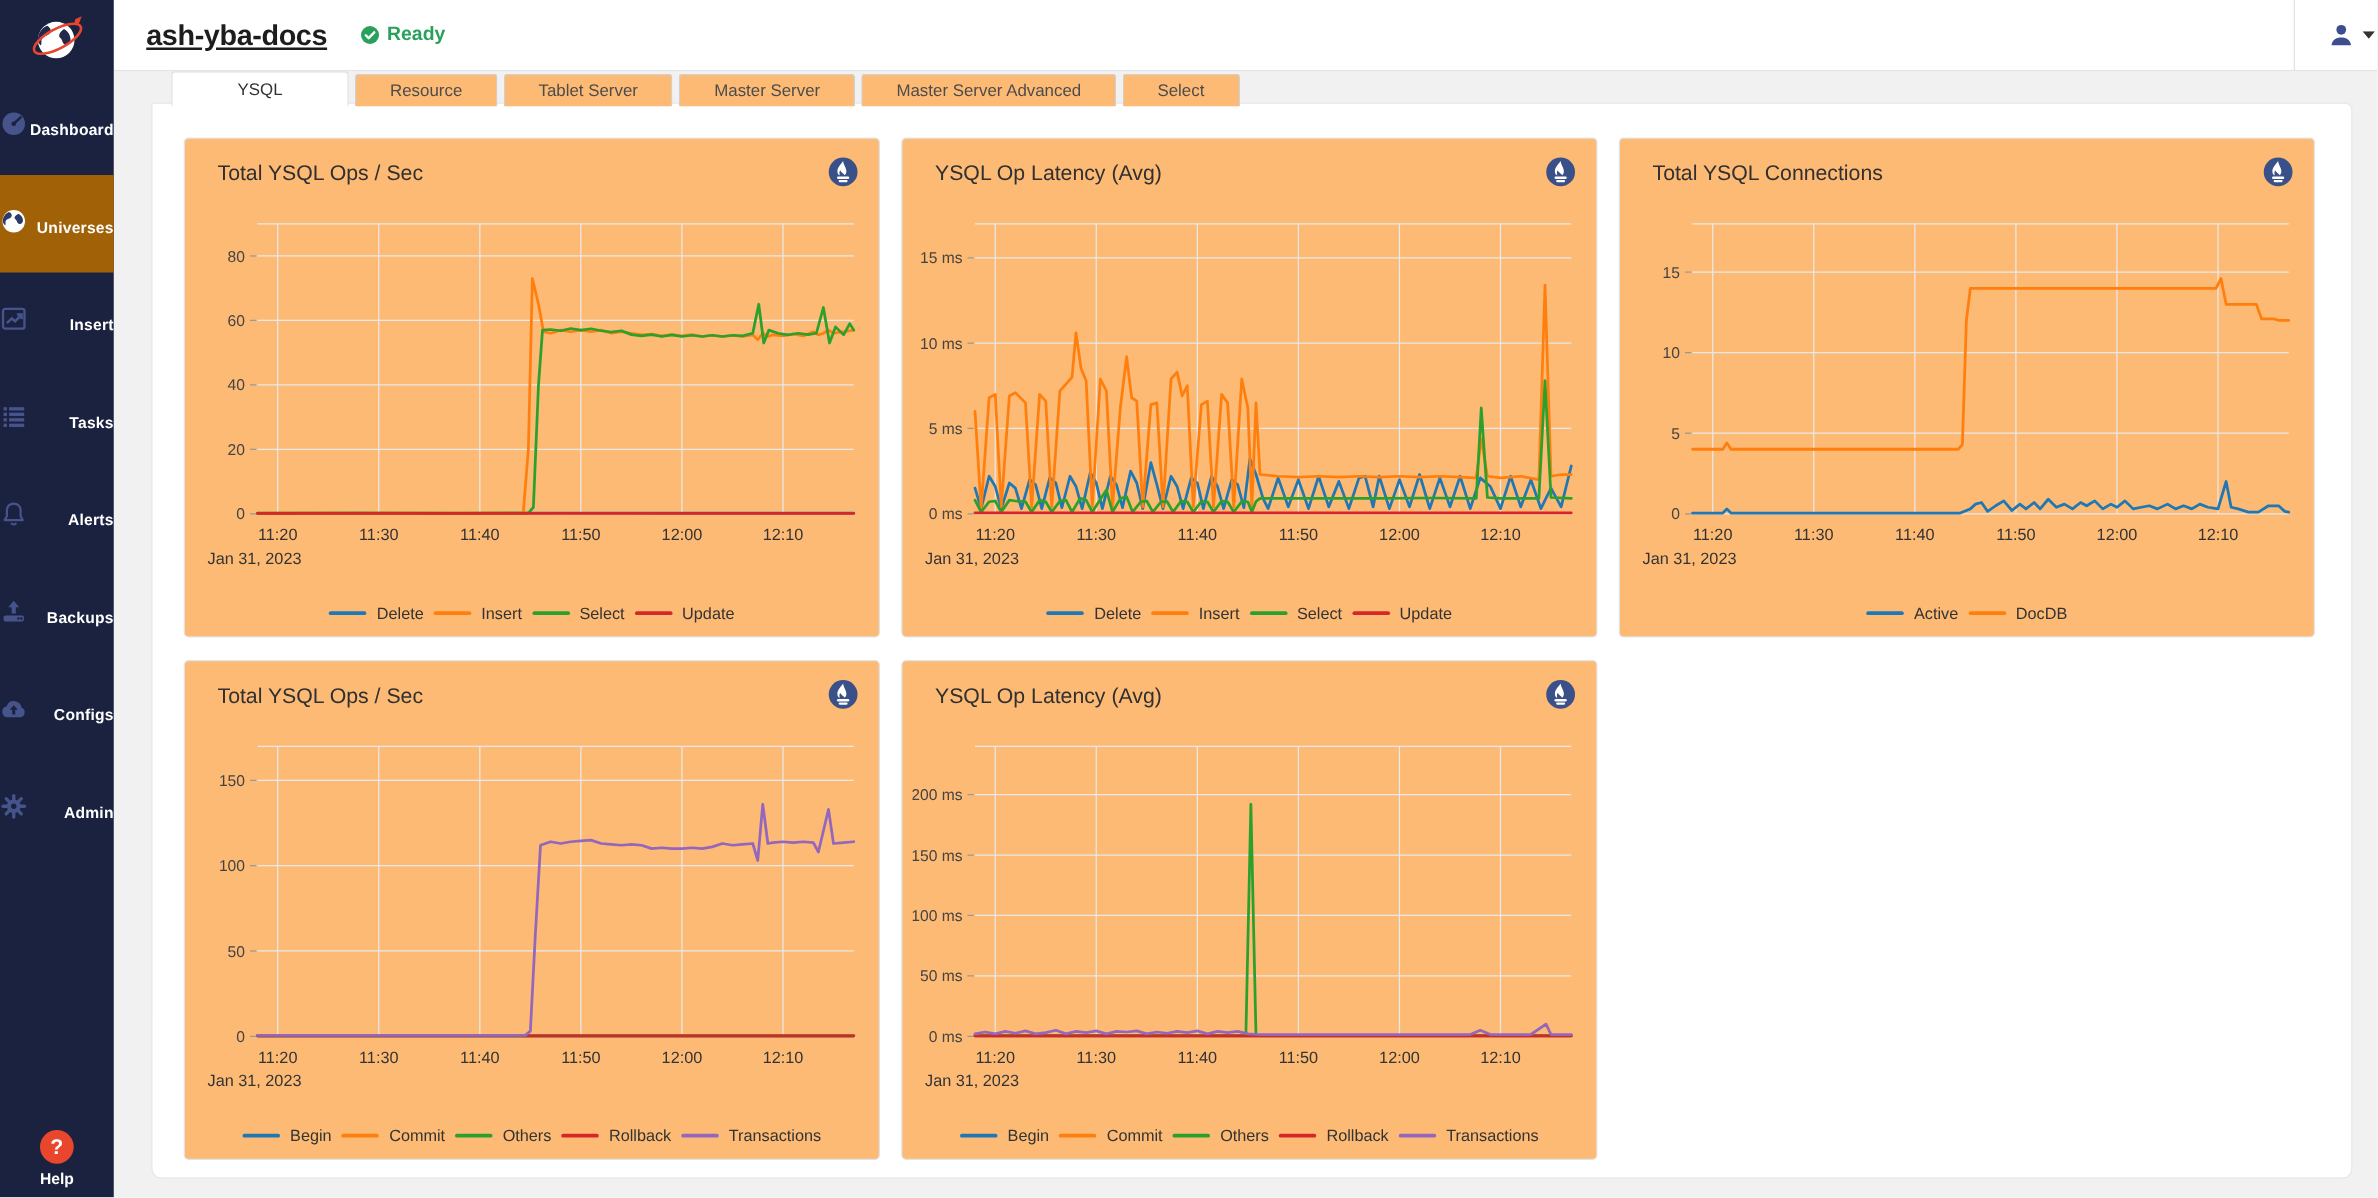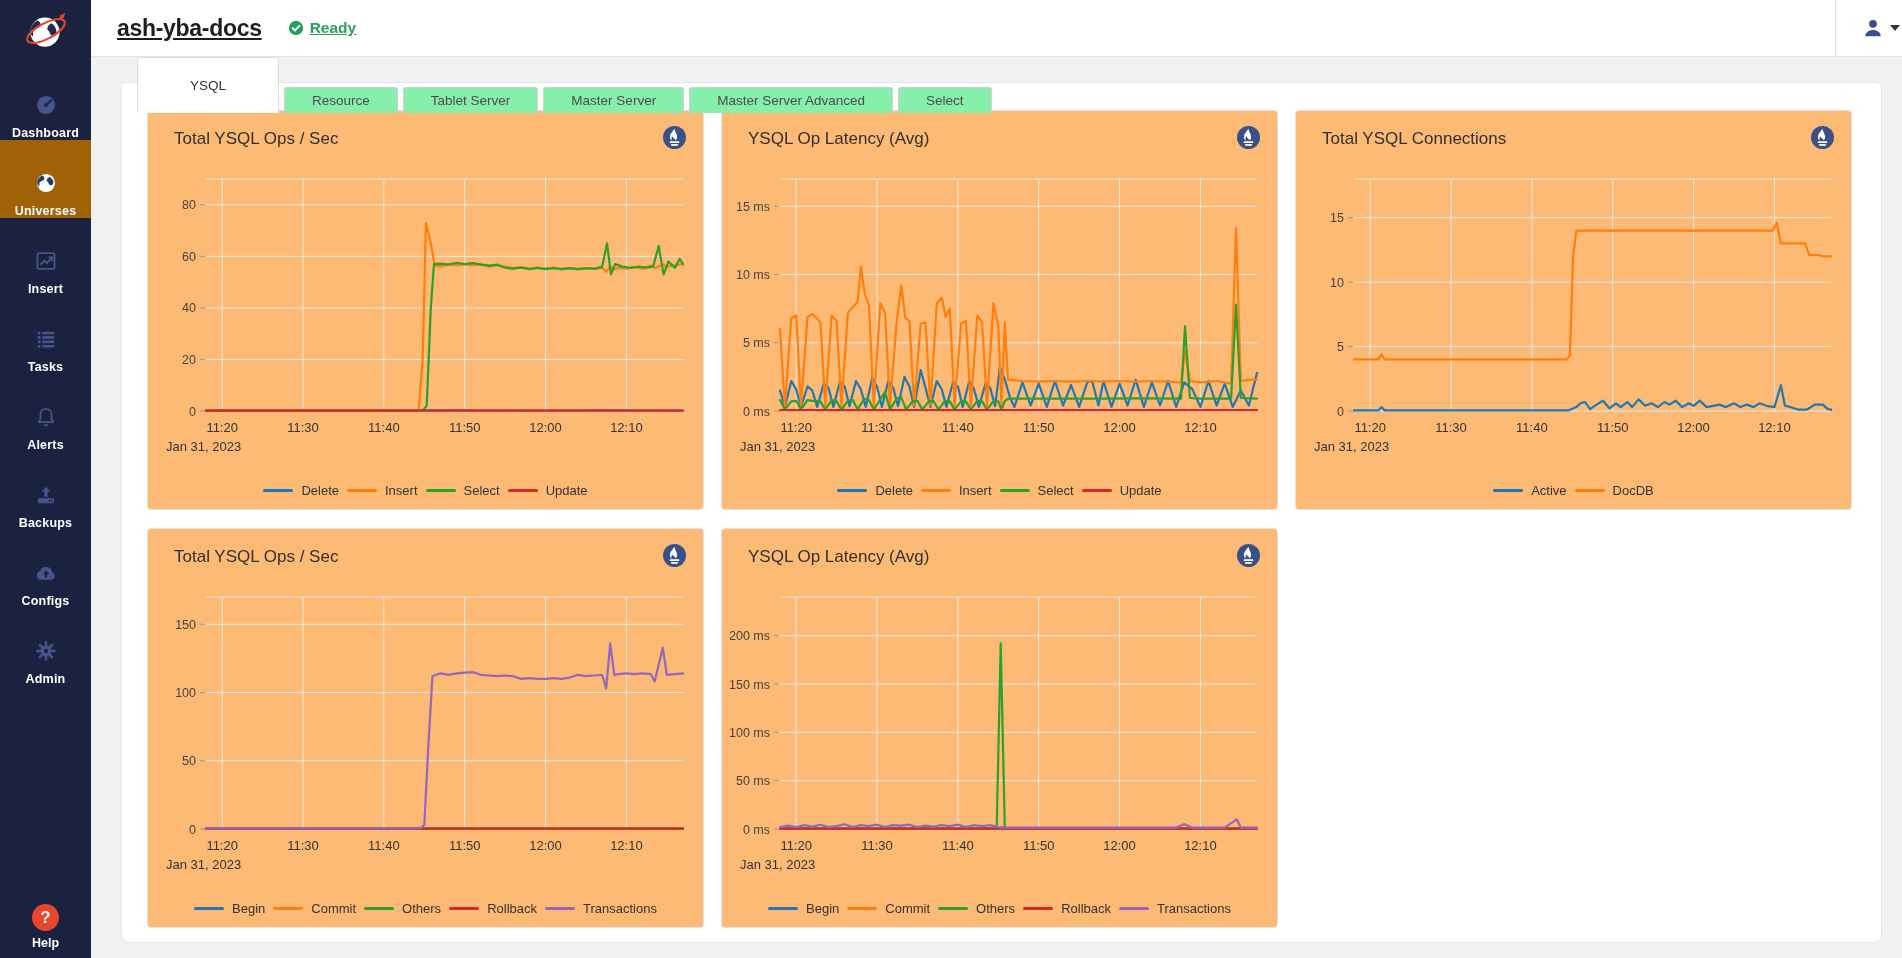--- a/index.html
+++ b/index.html
@@ -2,38 +2,38 @@
 <html><head>
 <meta charset="utf-8">
 <style>
   html,body{margin:0;padding:0;background:#f1f1f2;font-family:"Liberation Sans",sans-serif;}
   .app{position:relative;width:1902px;height:958px;overflow:hidden;background:#f1f1f2;}
 
   
   .sidebar{position:absolute;left:0;top:0;width:91px;height:958px;background:#1b2240;z-index:10;}
   .logo-wrap{height:62px;display:flex;align-items:center;justify-content:center;}
   .nav{display:flex;flex-direction:column;}
-  .nav-item{--bg:#1b2240;height:78px;display:flex;flex-direction:column;align-items:center;justify-content:flex-end;color:#47548c;cursor:pointer;}
+  .nav-item{--bg:#1b2240;height:78px;display:flex;align-items:center;justify-content:space-between;color:#47548c;cursor:pointer;}
   .nav-item.active{--bg:#2c3b69;background:#a16207;color:#ffffff;}
   .nav-item .nav-label{color:#ffffff;font-size:12.5px;font-weight:700;margin-top:6px;letter-spacing:.2px;}
   .help-item{position:absolute;bottom:8px;left:0;width:91px;display:flex;flex-direction:column;align-items:center;cursor:pointer;}
   .help-bubble{width:27px;height:27px;border-radius:50%;background:#e8472e;color:#fff;font-weight:700;font-size:17px;display:flex;align-items:center;justify-content:center;}
   .help-label{color:#fff;font-size:12.5px;font-weight:700;margin-top:5px;}
 
   
   .header{position:absolute;left:91px;top:0;right:0;height:56px;background:#fff;border-bottom:1px solid #e4e4e4;display:flex;align-items:center;}
   .page-title{margin-left:26px;font-size:23px;font-weight:700;color:#1d1d1f;letter-spacing:-.3px;text-decoration:underline;}
   .status-badge{display:flex;align-items:center;margin-left:26px;gap:6px;}
-  .status-text{color:#28a15b;font-size:15.5px;font-weight:700;text-decoration:underline;}
+  .status-text{color:#28a15b;font-size:15.5px;font-weight:700;}
   .user-menu{position:absolute;right:0;top:0;height:56px;display:flex;align-items:center;border-left:1px solid #e2e2e2;padding:0 2px 0 26px;cursor:pointer;gap:6px;}
 
   
   .tabbar{position:absolute;left:137px;top:57px;display:flex;align-items:flex-end;gap:5px;z-index:6;}
-  .tab{height:25px;line-height:25px;padding:0 27px;background:#86efac;border:1px solid #d0d0d0;border-bottom:none;border-radius:3px 3px 0 0;font-size:13.5px;color:#4c4c4c;cursor:pointer;white-space:nowrap;}
-  .tab.active{background:#fff;height:27px;line-height:27px;padding:14px 52px;border-color:#ddd;color:#333;position:relative;z-index:7;}
+  .tab{height:25px;line-height:25px;padding:0 27px;background:#fdba74;border:1px solid #d0d0d0;border-bottom:none;border-radius:3px 3px 0 0;font-size:13.5px;color:#4c4c4c;cursor:pointer;white-space:nowrap;}
+  .tab.active{background:#fff;height:27px;line-height:27px;padding:0 52px;border-color:#ddd;color:#333;position:relative;z-index:7;}
 
   
   .panel{position:absolute;left:121px;top:82px;width:1759px;height:859px;background:#fff;border:1px solid #e6e6e6;border-radius:0 6px 8px 8px;z-index:5;}
   .charts-grid{position:absolute;left:25px;top:27px;display:grid;grid-template-columns:repeat(3,557px);grid-auto-rows:400px;column-gap:17px;row-gap:18px;}
   .card{position:relative;background:#fdba74;border:1px solid #e2e2e2;border-radius:4px;}
   .card-title{position:absolute;left:26px;top:18px;font-size:17px;color:#303030;}
   .prom-icon{position:absolute;right:16px;top:14px;width:25px;height:25px;cursor:pointer;}
   .plot{position:absolute;left:8px;top:58px;}
   .legend{position:absolute;left:0;right:0;top:372px;display:flex;justify-content:center;gap:8px;}
   .legend-item{display:flex;align-items:center;gap:8px;}

